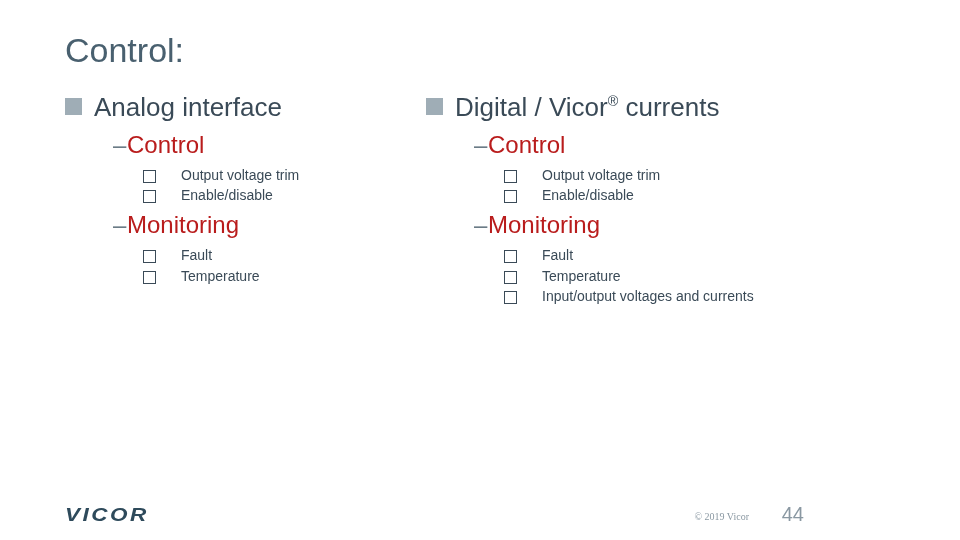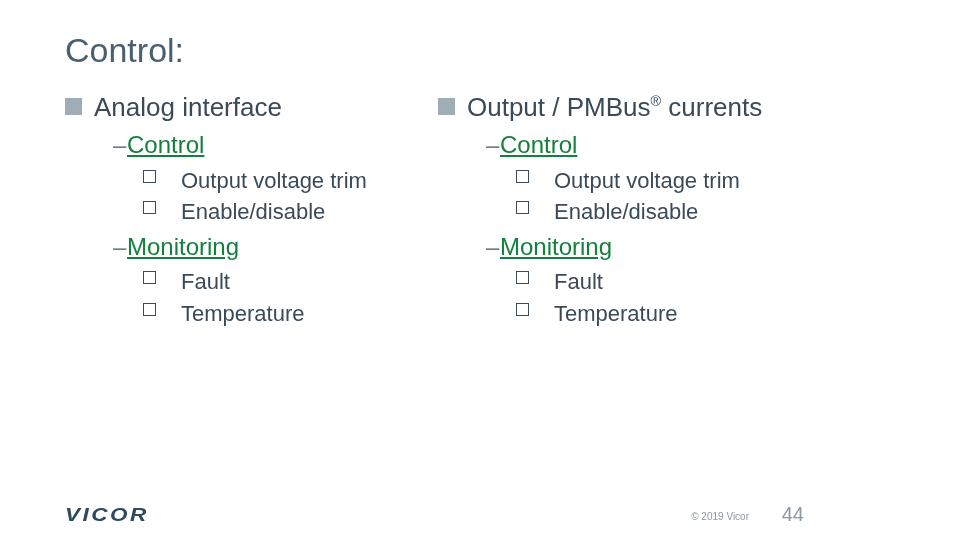--- a/index.html
+++ b/index.html
@@ -1,31 +1,31 @@
 <!DOCTYPE html>
 <html><head>
 <meta charset="utf-8">
 <style>
   * { margin:0; padding:0; box-sizing:border-box; }
   html,body { width:960px; height:540px; font-family:Arial,Helvetica,sans-serif; background:#fff; color:#3a4a57; }
   .slide { position:relative; width:844px; height:540px; padding:30px 65px 0 65px; }
   .title { font-size:34px; font-weight:400; color:#49606f; line-height:1.18; margin-bottom:22px; }
-  .cols { display:flex; gap:16px; }
+  .cols { display:flex; gap:4px; }
   .col { flex:0 0 50%; }
   .l1 { display:flex; align-items:flex-start; margin-bottom:6px; }
   .l1 .sq { width:17px; height:17px; background:#9fadb6; margin:6px 12px 0 0; flex:0 0 auto; }
   .l1 .txt { font-size:26px; color:#3a4a57; }
-  .l2 { margin:4px 0 4px 48px; font-size:24px; color:#15803d; position:relative; padding-left:14px; line-height:1.35;text-decoration:underline; }
+  .l2 { margin:4px 0 4px 48px; font-size:24px; color:#b91c1c; position:relative; padding-left:14px; line-height:1.35; }
   .l2::before { content:"–"; position:absolute; left:0; top:0; color:#6b7b86; }
-  .l3 { margin:2px 0 2px 78px; font-size:22px; color:#3a4a57; position:relative; padding-left:38px; line-height:1.35; }
+  .l3 { margin:2px 0 2px 78px; font-size:14px; color:#3a4a57; position:relative; padding-left:38px; line-height:1.35; }
   .l3::before { content:""; position:absolute; left:0; top:4px; width:11px; height:11px; border:1.5px solid #3a4a57; }
   .sup { font-size:0.55em; vertical-align:super; }
   .footer { position:absolute; bottom:14px; left:0; right:0; height:30px;text-align:center; }
   .logo { position:absolute; left:65px; bottom:0; font-family:Arial,sans-serif; letter-spacing:2px; font-size:18px; color:#2e4a5b; font-weight:600; transform:scaleX(1.25); transform-origin:left center; font-style:italic; }
-  .copy { position:absolute; right:95px; bottom:4px; font-size:10px; color:#8a98a2; }
+  .copy { position:absolute; right:95px; bottom:4px; font-size:10px; color:#8a98a2;font-family:Liberation Serif, serif; }
   .pagenum { position:absolute; right:40px; bottom:0; font-size:20px; color:#8a98a2; }
 </style>
 </head>
 <body>
 
 <div class="slide">
 
   <div class="title">
     <span>Control:</span><br>
   </div>
@@ -42,29 +42,30 @@
       <div class="l3">Enable/disable</div>
       <div class="l2">Monitoring</div>
       <div class="l3">Fault</div>
       <div class="l3">Temperature</div>
     </div>
 
     <div class="col">
       <div class="l1">
         <span class="sq"></span>
         <span class="txt">
-          <span>Output / PMBus</span><span class="sup">®</span><span> currents</span>
+          <span>Digital / Vicor</span><span class="sup">®</span><span> currents</span>
         </span>
       </div>
       <div class="l2">Control</div>
       <div class="l3">Output voltage trim</div>
       <div class="l3">Enable/disable</div>
       <div class="l2">Monitoring</div>
       <div class="l3">Fault</div>
       <div class="l3">Temperature</div>
+      <div class="l3">Input/output voltages and currents</div>
     </div>
 
   </div>
 
   <div class="footer">
     <div class="logo">VICOR</div>
     <div class="copy">© 2019 Vicor</div>
     <div class="pagenum">44</div>
   </div>
 

